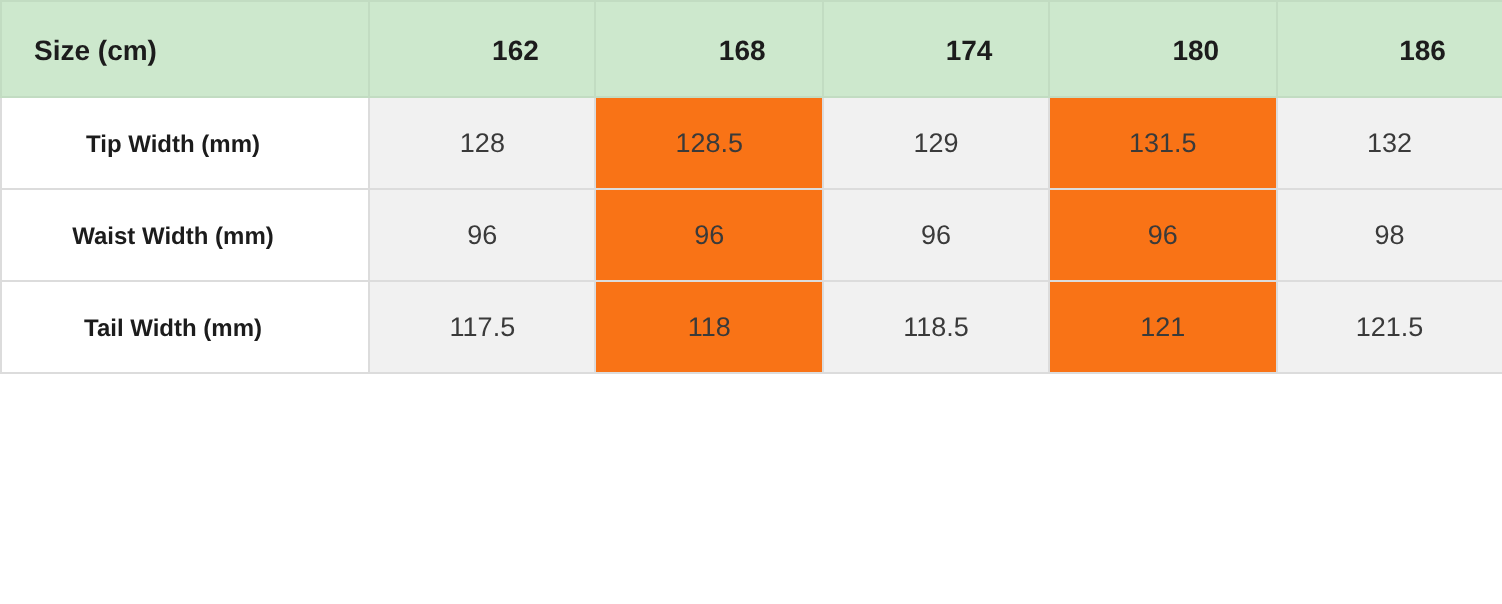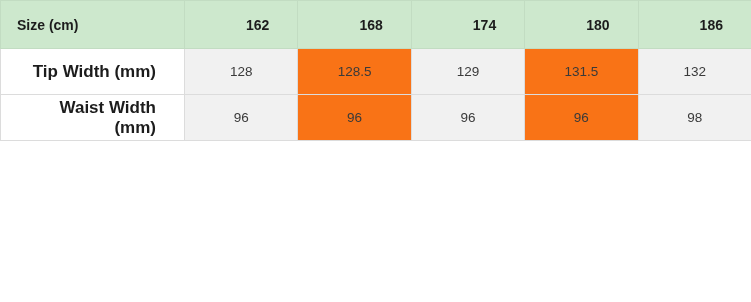--- a/index.html
+++ b/index.html
@@ -48,26 +48,26 @@
     padding-left: 16px;
     font-size: 14px;
   }
   .spec-table thead th.size-head {
     text-align: right;
     font-size: 14px;
   }
 
   
   .spec-table tbody th.row-label {
-    text-align: right;
+    text-align: center;
     padding-left: 16px;
     font-weight: bold;
     color: #1c1c1c;
     background: #ffffff;
-    font-size: 17px;
+    font-size: 12px;
   }
   .spec-table tbody td.value {
     text-align: center;
     font-weight: normal;
     color: #3a3a3a;
     background: #f97316;
   }
   
   .spec-table tbody td.value.shaded {
     background: #f1f1f1;
@@ -105,14 +105,22 @@
       <td class="value shaded">132</td>
     </tr>
     <tr>
       <th class="row-label">Waist Width (mm)</th>
       <td class="value shaded">96</td>
       <td class="value">96</td>
       <td class="value shaded">96</td>
       <td class="value">96</td>
       <td class="value shaded">98</td>
     </tr>
+    <tr>
+      <th class="row-label">Tail Width (mm)</th>
+      <td class="value shaded">117.5</td>
+      <td class="value">118</td>
+      <td class="value shaded">118.5</td>
+      <td class="value">121</td>
+      <td class="value shaded">121.5</td>
+    </tr>
   </tbody>
 </table>
 
 </body></html>

